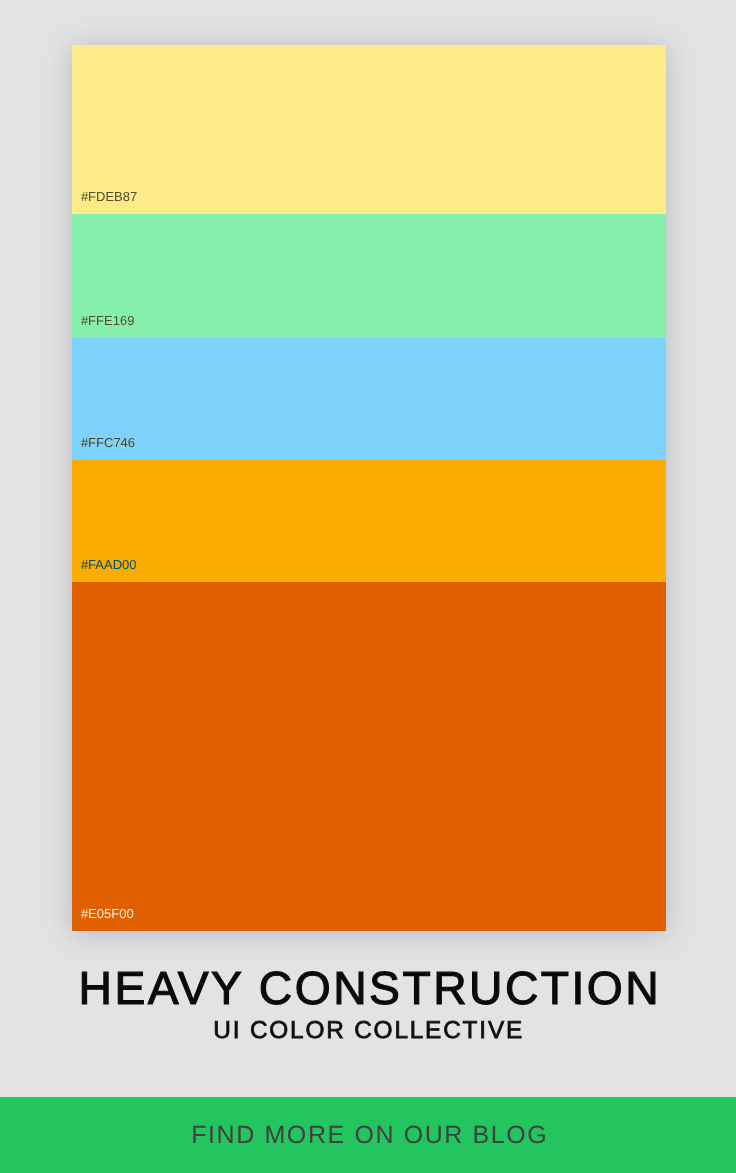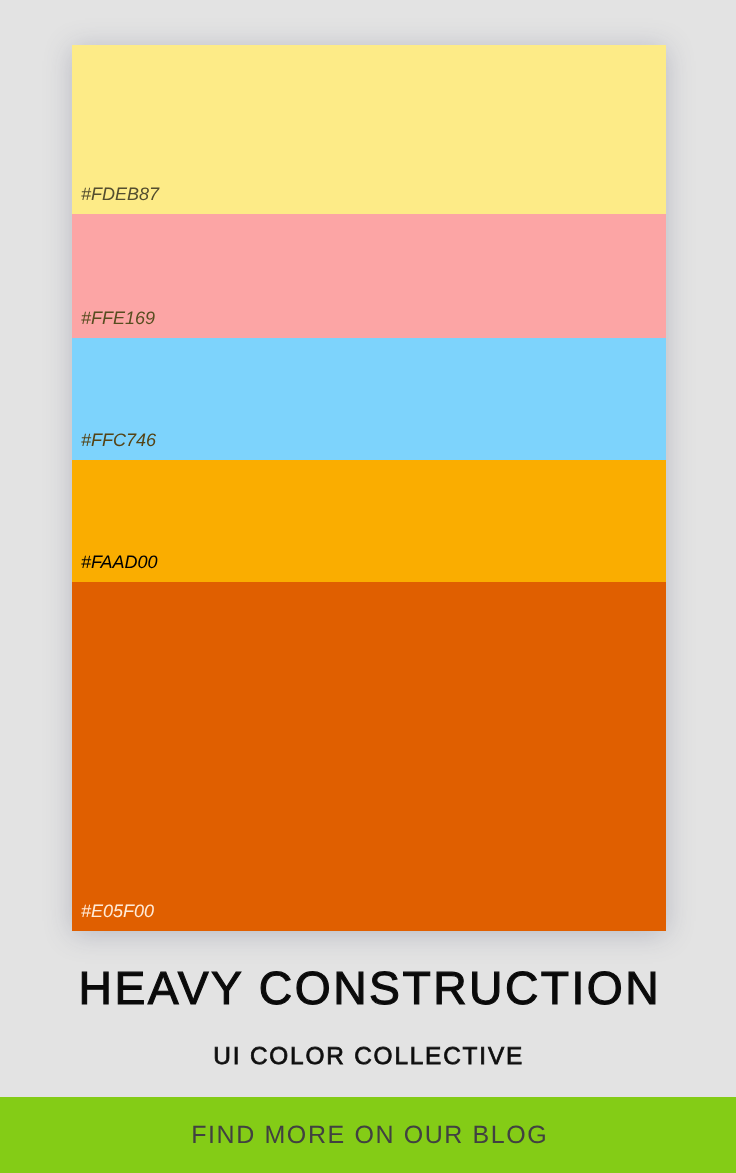--- a/index.html
+++ b/index.html
@@ -15,32 +15,32 @@
   .canvas{position:absolute;left:0;top:0;width:736px;height:1097px;background:#e3e3e3;}
   .palette{
     position:absolute;left:71.5px;top:44.5px;width:594px;height:886.5px;
     box-shadow:0 3px 26px rgba(85,90,118,.30);
     overflow:hidden;transform:translateZ(0);
   }
   .swatch{position:relative;width:100%;box-sizing:border-box;}
   .swatch .hex{
     -webkit-font-smoothing:antialiased;transform:translateZ(0);
     position:absolute;left:9.4px;bottom:11px;
-    font-size:18px;letter-spacing:0;line-height:1;font-style:italic;
+    font-size:13px;letter-spacing:0;line-height:1;
   }
   .caption{position:absolute;left:0;top:931px;width:728px;height:166px;}
   .caption .title{
     -webkit-font-smoothing:antialiased;transform:translateZ(0);
     position:absolute;left:1.9px;top:34.2px;width:736px;text-align:center;
     font-size:46.3px;font-weight:400;letter-spacing:2.45px;color:#0a0a0a;line-height:1;
     -webkit-text-stroke:1.1px #0a0a0a;
   }
   .caption .subtitle{
     -webkit-font-smoothing:antialiased;transform:translateZ(0);
-    position:absolute;left:0.7px;top:114px;width:736px;text-align:center;
+    position:absolute;left:0.7px;top:88px;width:736px;text-align:center;
     font-size:24.4px;font-weight:400;letter-spacing:1.8px;color:#0f0f0f;line-height:1;
     -webkit-text-stroke:.75px #0f0f0f;
   }
   .bottombar{
     position:absolute;left:0;top:1097px;width:736px;height:76px;background:#ffffff;
   }
   a.bloglink{
     -webkit-font-smoothing:antialiased;transform:translateZ(0);
     position:absolute;left:1.8px;top:0.9px;width:736px;height:76px;
     display:flex;align-items:center;justify-content:center;
@@ -51,35 +51,35 @@
 <body>
 
 <div class="page">
 
   <div class="canvas" style="background: rgb(227, 227, 227);"></div>
 
   <div class="palette">
     <div class="swatch s0" style="background: rgb(253, 235, 135); height: 169.8px;">
       <span class="hex" style="color: rgb(84, 78, 47);">#FDEB87</span>
     </div>
-    <div class="swatch s1" style="background: #fca5a5; height: 123.7px;">
+    <div class="swatch s1" style="background: #86efac; height: 123.7px;">
       <span class="hex" style="color: rgb(87, 77, 32);">#FFE169</span>
     </div>
     <div class="swatch s2" style="background: #7dd3fc; height: 122.4px;">
       <span class="hex" style="color: rgb(85, 67, 21);">#FFC746</span>
     </div>
     <div class="swatch s3" style="background: rgb(250, 173, 0); height: 121.6px;">
-      <span class="hex" style="color: #000000;">#FAAD00</span>
+      <span class="hex" style="color: #0c4a6e;">#FAAD00</span>
     </div>
     <div class="swatch s4" style="background: rgb(224, 95, 0); height: 349px;">
       <span class="hex" style="color: rgb(255, 235, 216);">#E05F00</span>
     </div>
   </div>
 
   <div class="caption">
     <div class="title">HEAVY CONSTRUCTION</div>
     <div class="subtitle">UI COLOR COLLECTIVE</div>
   </div>
 
-  <div class="bottombar" style="background: #84cc16;">
+  <div class="bottombar" style="background: #22c55e;">
     <a class="bloglink" style="color: rgb(65, 65, 65);">FIND MORE ON OUR BLOG</a>
   </div>
 </div>
 
 </body></html>

